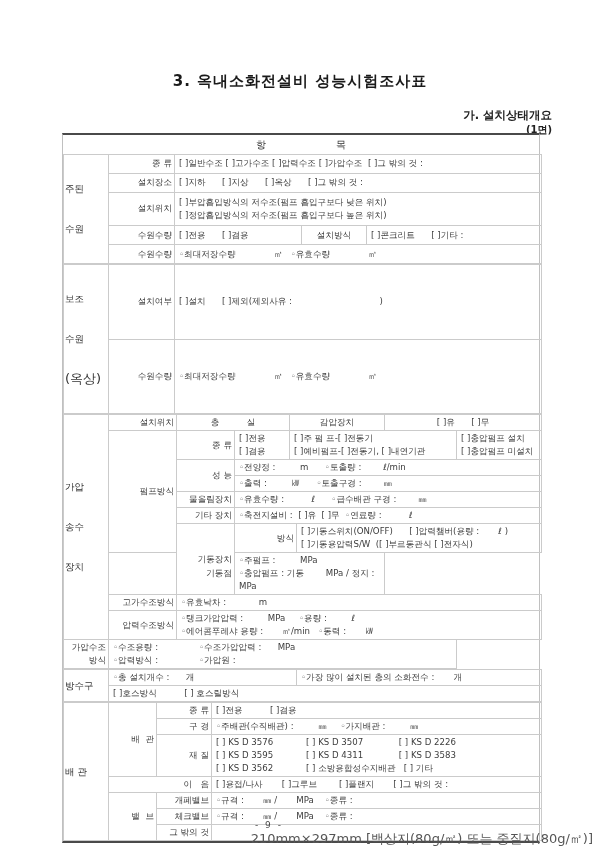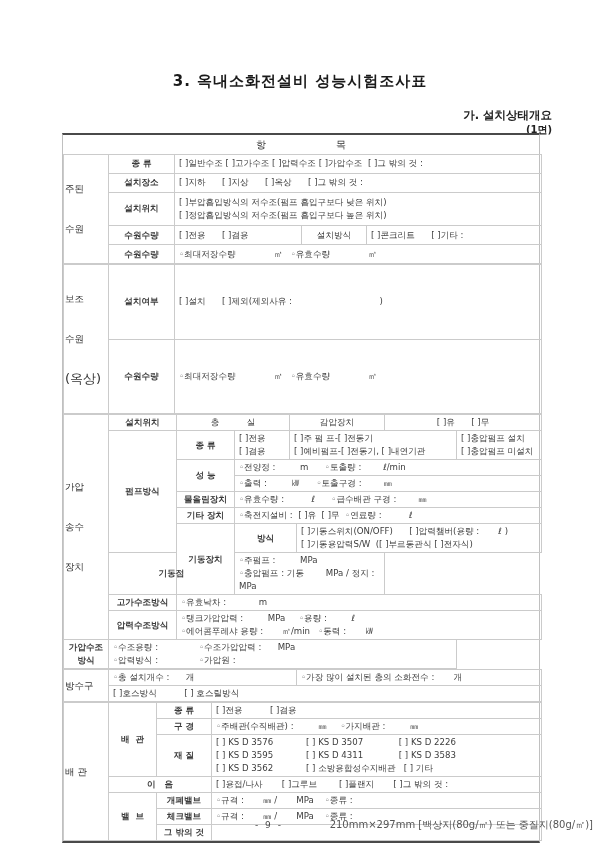--- a/index.html
+++ b/index.html
@@ -7,29 +7,29 @@
   body { width:600px; height:849px; position:relative; font-family:"DejaVu Sans","Liberation Sans",sans-serif; color:#3c3c3c; }
   .page { position:absolute; inset:0; background:#fff;padding-left:15px; }
   .doc-title { position:absolute; top:72px; left:0; width:100%; text-align:center; font-size:15px; font-weight:bold; color:#1a1a1a; letter-spacing:1px; }
   .heading-row { position:absolute; top:108px; left:38px; right:48px; display:flex; justify-content:space-between; align-items:flex-end;flex-direction:column; }
   .sec-heading { font-size:11.5px; font-weight:bold; color:#222; }
   .page-note { font-size:10px; font-weight:bold; color:#222;text-align:center; }
   .form-wrap { position:absolute; top:133px; left:62px; width:478px; border-top:2px solid #4a4a4a; border-bottom:2px solid #4a4a4a; border-left:1px solid #c0c0c0; border-right:1px solid #c0c0c0; }
   .items-header { height:19px; display:flex; justify-content:center; align-items:center; gap:70px; font-size:10px; color:#333; }
   table.sec { border-collapse:collapse; table-layout:fixed; width:478px; border-top:1.5px solid #6a6a6a; }
   td { border:1px solid #cbcbcb; font-size:8.6px; line-height:13px; padding:1px 4px; vertical-align:middle; white-space:pre-wrap; overflow:hidden; }
-  td.lab { text-align:center; padding:1px 2px;font-weight:bold; }
+  td.lab { text-align:right; padding:1px 2px; }
   td.grp { font-size:9.5px; color:#333; padding:1px 1px; }
   td.ctr { text-align:center; }
   .gl { display:block; line-height:14px; }
   .gl.small { font-size:13px; }
   tr.r1 { height:16px; } tr.r2 { height:29px; } tr.r3 { height:42px; }
   .footer { position:absolute; top:818px; left:0; width:100%; height:16px; font-size:9px; color:#4a4a4a; }
   .pgnum { position:absolute; left:255px; top:2px; letter-spacing:2px; }
-  .paper-note { position:absolute; right:7px; top:0; font-size:10px; color:#555; }
+  .paper-note { position:absolute; right:7px; top:12px; font-size:13px; color:#555; }
 </style>
 </head>
 <body>
 
 <div class="page">
 
   <div class="doc-title">3. 옥내소화전설비 성능시험조사표</div>
 
   <div class="heading-row">
     <span class="sec-heading">가. 설치상태개요</span>

